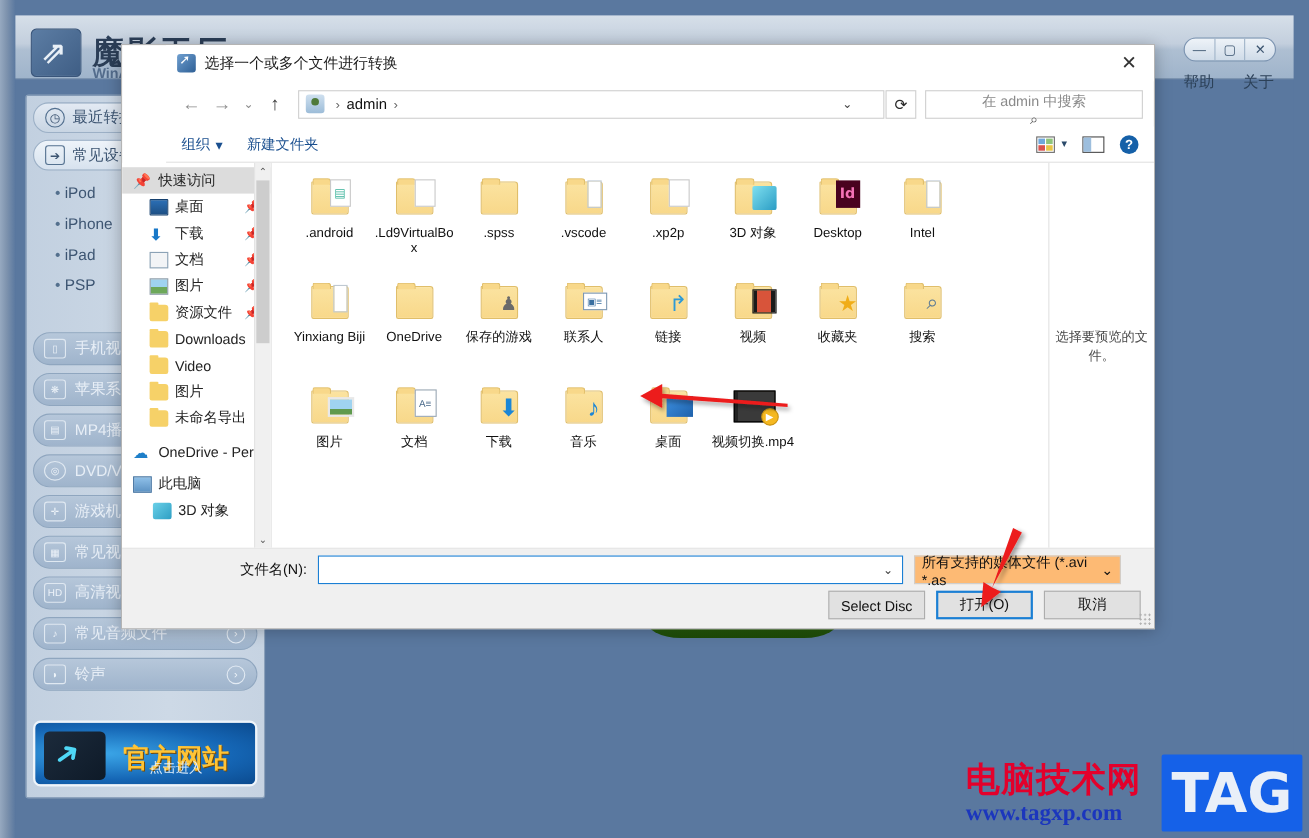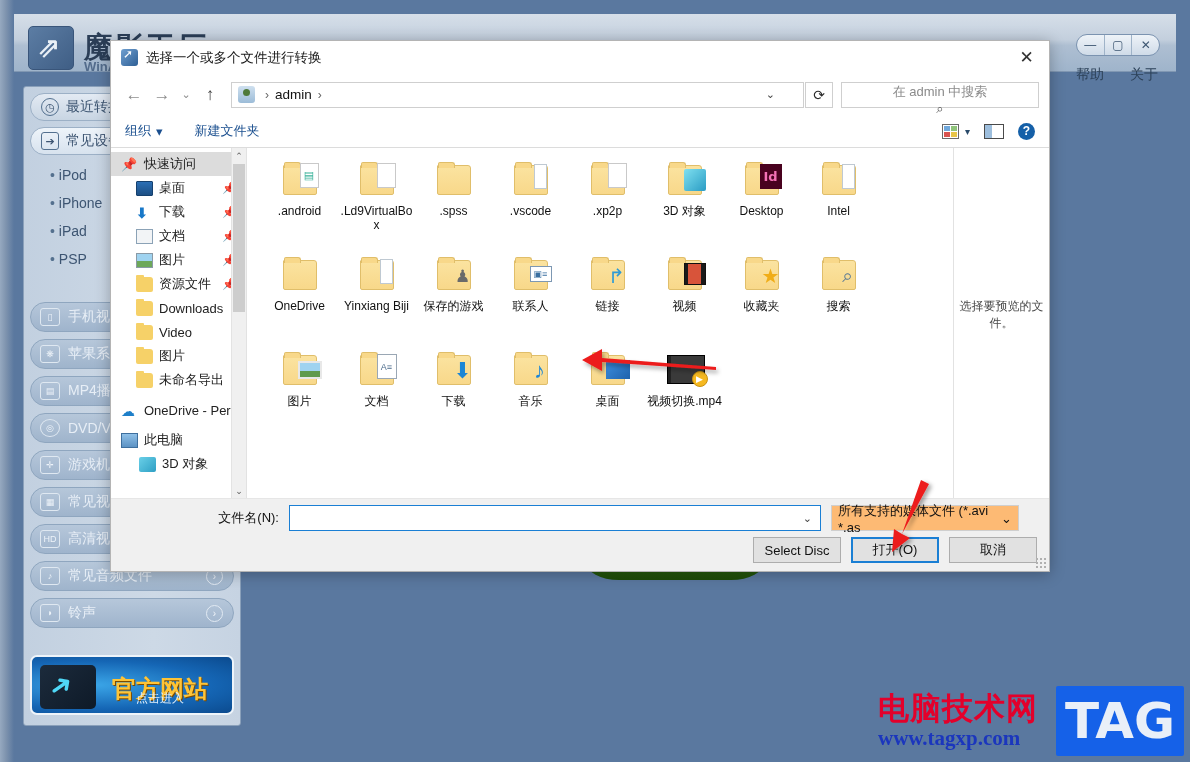--- a/index.html
+++ b/index.html
@@ -177,20 +177,21 @@
     font-weight: bold;
   }
 
   
   #file-dialog {
     position: absolute; left: 110px; top: 40px; width: 940px; height: 532px;
     background: #ffffff;
     border: 1px solid #b4b4b4;
     box-shadow: 0 2px 14px rgba(0,0,0,0.28);
     font-family: "Liberation Sans", sans-serif;
+    padding-left: 40px;
   }
   .dlg-title {
     position: relative; height: 33px; background: #ffffff;
     display: flex; align-items: center;
   }
   .dlg-title .dt-icon {
     width: 17px; height: 17px; margin-left: 10px; margin-right: 8px;
     background: linear-gradient(135deg, #6f9fd0, #2e5f95);
     border-radius: 3px; position: relative;
   }
@@ -240,21 +241,21 @@
     width: 198px; height: 26px; margin-left: 6px; border: 1px solid #cfcfcf;
     background: #fff; display: flex; align-items: center; padding: 0 6px;
     justify-content: space-between;
     flex-direction: column;
   }
   .search-box .sb-text { font-size: 13px; color: #8a8a8a; }
   .search-box .sb-ic { font-size: 13px; color: #555; }
 
   .dlg-toolbar {
     height: 33px; border-bottom: 1px solid #dcdcdc;
-    display: flex; align-items: center; padding: 0 14px; gap: 32px;
+    display: flex; align-items: center; padding: 0 14px; gap: 22px;
     background: #fff;
   }
   .tb-item { font-size: 13px; color: #1a4f8f; display: flex; align-items: center; gap: 5px; }
   .tb-right { margin-left: auto; display: flex; align-items: center; gap: 14px; }
   .view-icon {
     width: 17px; height: 15px; display: grid;
     grid-template-columns: 1fr 1fr; grid-template-rows: 1fr 1fr; gap: 1px;
     border: 1px solid #6a6a6a; padding: 1px;
   }
   .view-icon i { display:block; }
@@ -735,30 +736,30 @@
         <div class="f-icon">
           <span class="folder-shape"></span>
             <span class="f-emb lines"></span>
         </div>
         <div class="f-label">Intel</div>
       </div>
 
       <div class="f-item">
         <div class="f-icon">
           <span class="folder-shape"></span>
+            <span class="f-emb lines"></span>
+        </div>
+        <div class="f-label">Yinxiang Biji</div>
+      </div>
+
+      <div class="f-item">
+        <div class="f-icon">
+          <span class="folder-shape"></span>
         </div>
         <div class="f-label">OneDrive</div>
-      </div>
-
-      <div class="f-item">
-        <div class="f-icon">
-          <span class="folder-shape"></span>
-            <span class="f-emb lines"></span>
-        </div>
-        <div class="f-label">Yinxiang Biji</div>
       </div>
 
       <div class="f-item">
         <div class="f-icon">
           <span class="folder-shape"></span>
             <span class="f-emb" style="color:#6a6a6a;font-size:17px">♟</span>
         </div>
         <div class="f-label">保存的游戏</div>
       </div>
 

